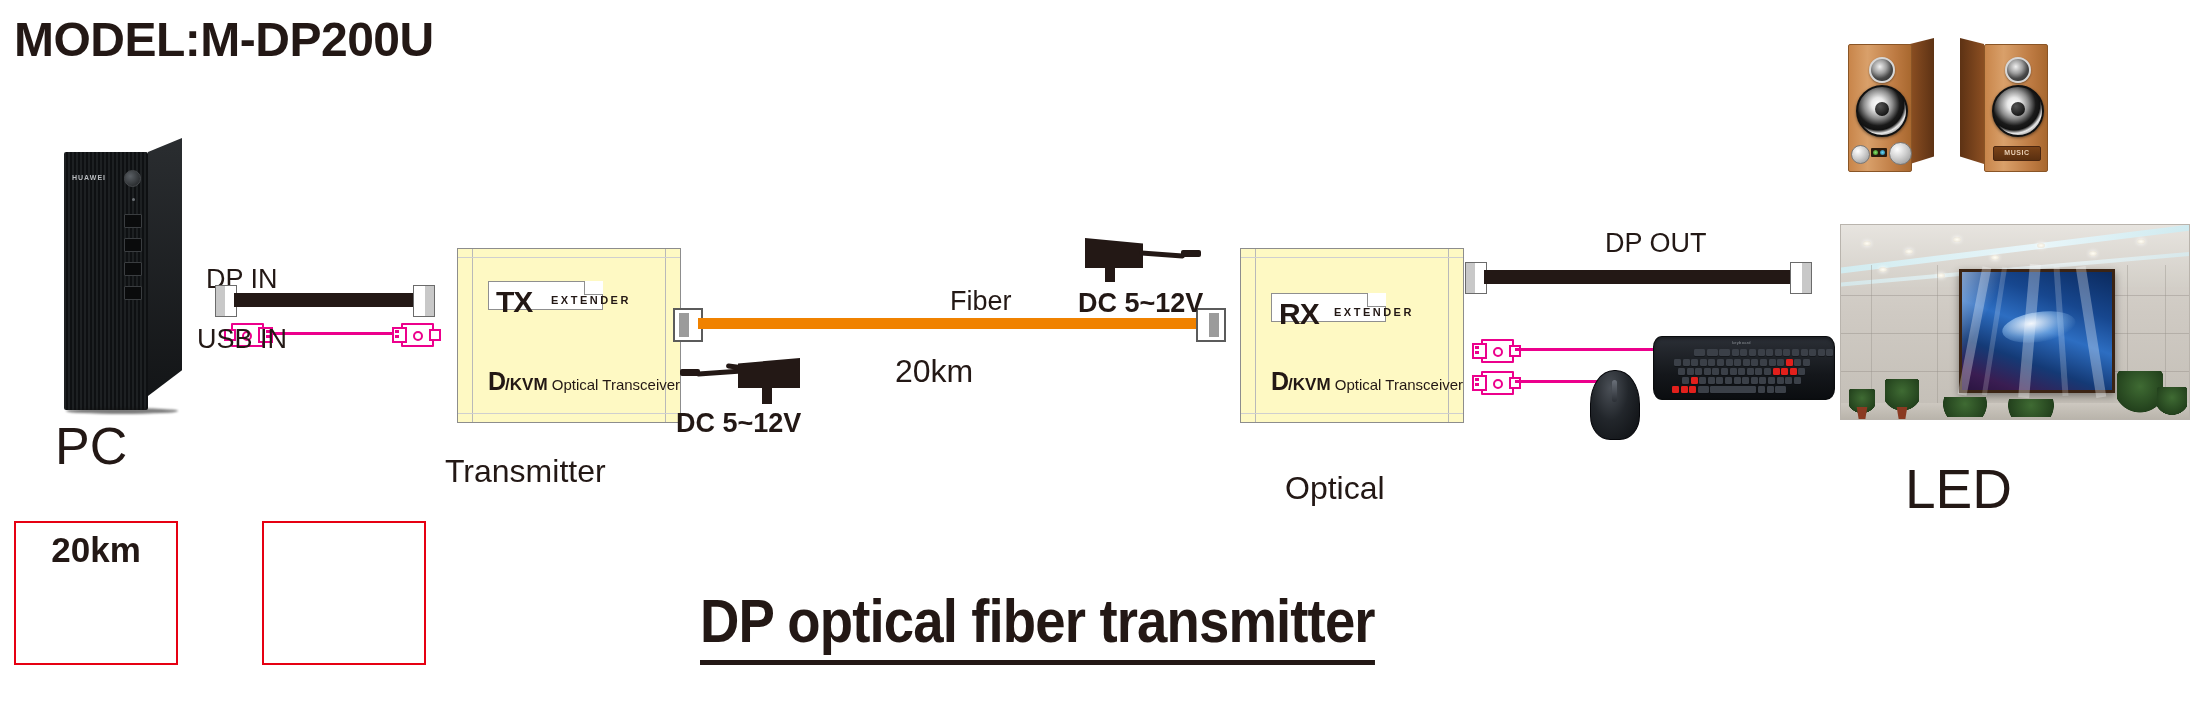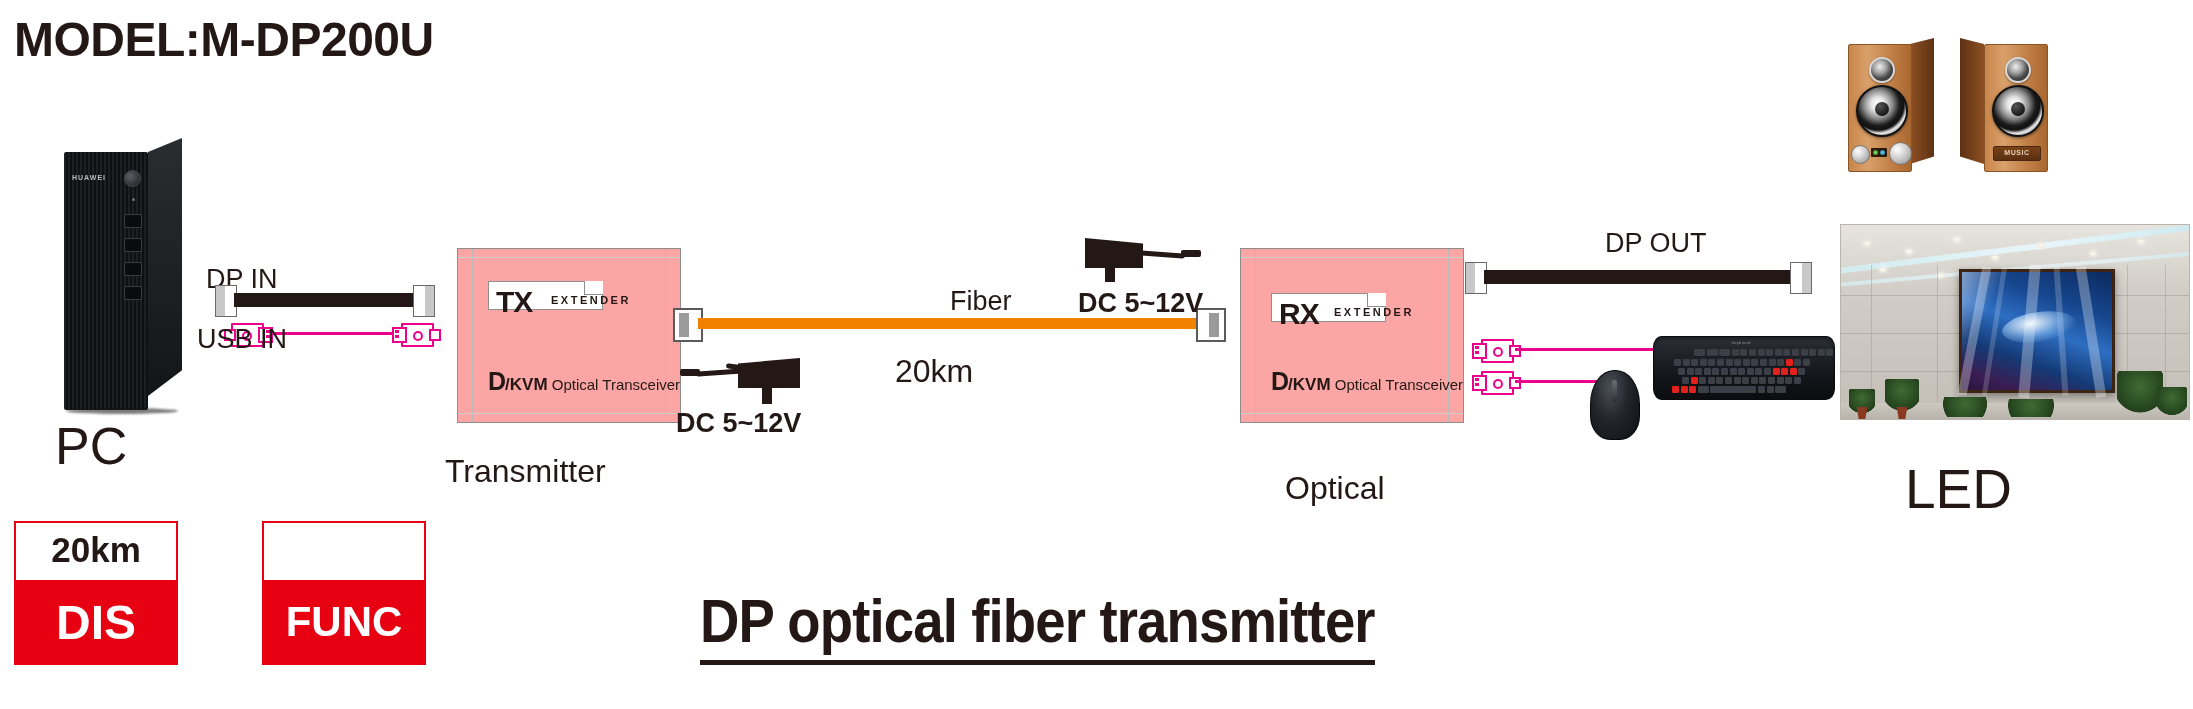--- a/index.html
+++ b/index.html
@@ -45,21 +45,21 @@
   .usb-body{left:9px;top:0;width:29px;height:20px;border:2.5px solid #ec008c;background:#fff;border-radius:1px;}
   .usb-tip{left:0;top:4px;width:11px;height:12px;border:2.5px solid #ec008c;background:#fff;}
   .usb-tip:before{content:"";position:absolute;left:1px;top:1px;width:4px;height:3px;background:#ec008c;}
   .usb-tip:after{content:"";position:absolute;left:1px;top:6px;width:4px;height:3px;background:#ec008c;}
   .usb-neck{left:37px;top:6px;width:8px;height:8px;background:#fff;border:2.5px solid #ec008c;}
   .usb-hole{left:21px;top:8px;width:6px;height:6px;border:2px solid #ec008c;border-radius:50%;background:#fff;}
   .usb-plug.flip{transform:scaleX(-1);}
   #usbin-label{left:197px;top:326px;font-size:27px;}
 
   
-  .dev{position:absolute;background:#fca5a5;border:1.4px solid #8d8d8d;text-align:right;}
+  .dev{position:absolute;background:#fef9c3;border:1.4px solid #8d8d8d;text-align:right;}
   .dev .vline{position:absolute;top:0;bottom:0;width:1px;background:#b9b9b9;}
   .dev .hline{position:absolute;left:0;right:0;height:1px;background:#cfcfcf;}
   .txrx{position:absolute;border:1.4px solid #8f8f8f;background:#fff;}
   .txrx .big{position:absolute;left:7px;top:3px;font-size:30px;font-weight:bold;letter-spacing:-1px;
     color:#231815;font-family:"Liberation Sans",sans-serif;}
   .txrx .ext{position:absolute;font-size:11px;font-weight:bold;letter-spacing:2.5px;color:#231815;}
   .txrx .notch{position:absolute;right:-1px;top:-1px;width:18px;height:13px;background:#fff;
     border-left:1.4px solid #8f8f8f;border-bottom:1.4px solid #8f8f8f;}
   .brandline{position:absolute;font-size:15px;color:#231815;white-space:nowrap;}
   .brandline b.dp{font-size:25px;font-weight:bold;letter-spacing:-1px;}
@@ -458,19 +458,17 @@
   <div class="pot" style="left:54px;bottom:0"></div>
   <div class="plant" style="left:96px;bottom:2px;width:56px;height:20px"></div>
   <div class="plant" style="left:160px;bottom:2px;width:60px;height:18px"></div>
   <div class="plant" style="left:276px;bottom:4px;width:46px;height:44px"></div>
   <div class="plant" style="left:316px;bottom:2px;width:30px;height:30px"></div>
 </div>
 <div class="abs lbl" id="led-label">LED</div>
 
 <div class="badge" id="badge-dis">
   <div class="top">20km</div>
-  <div class="bot">DIS</div>
 </div>
 <div class="badge" id="badge-kvm">
-  <div class="bot">FUNC</div>
 </div>
 
 <div class="abs" id="bottom-title">DP optical fiber transmitter</div>
 
 </body></html>

